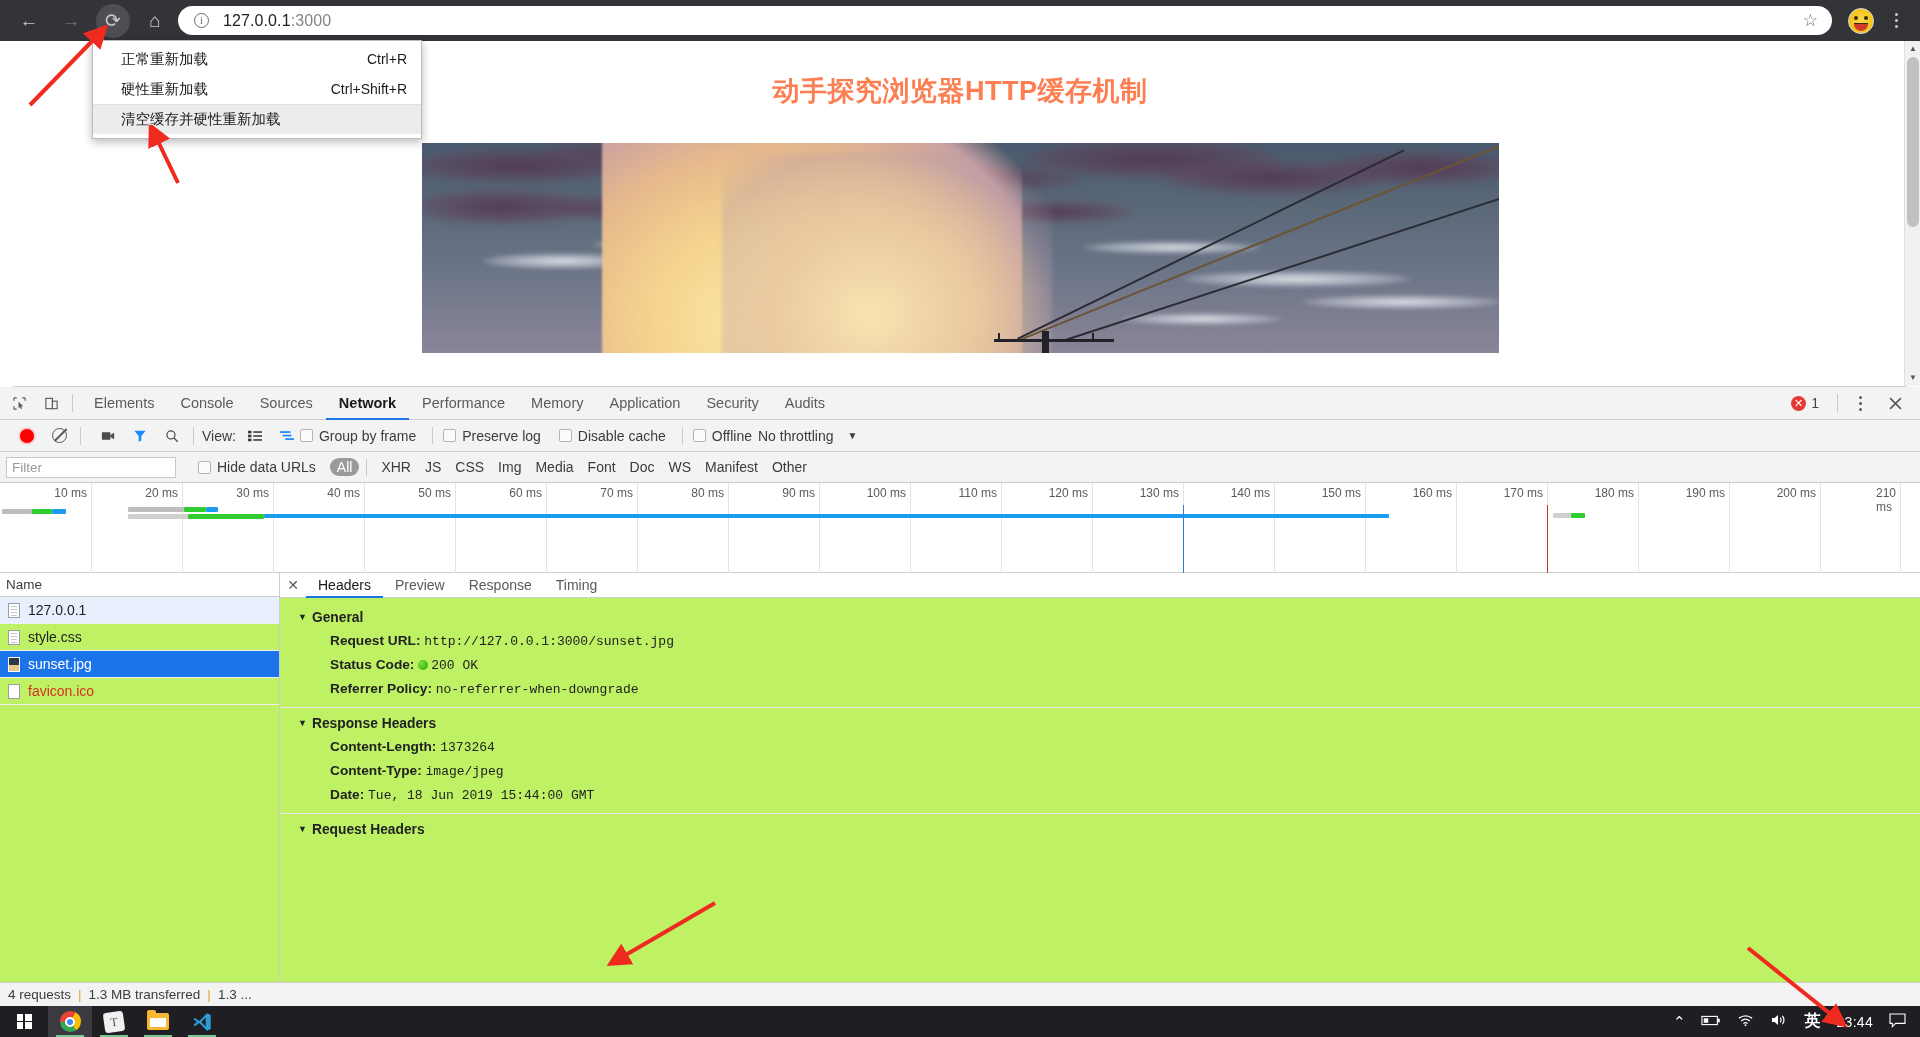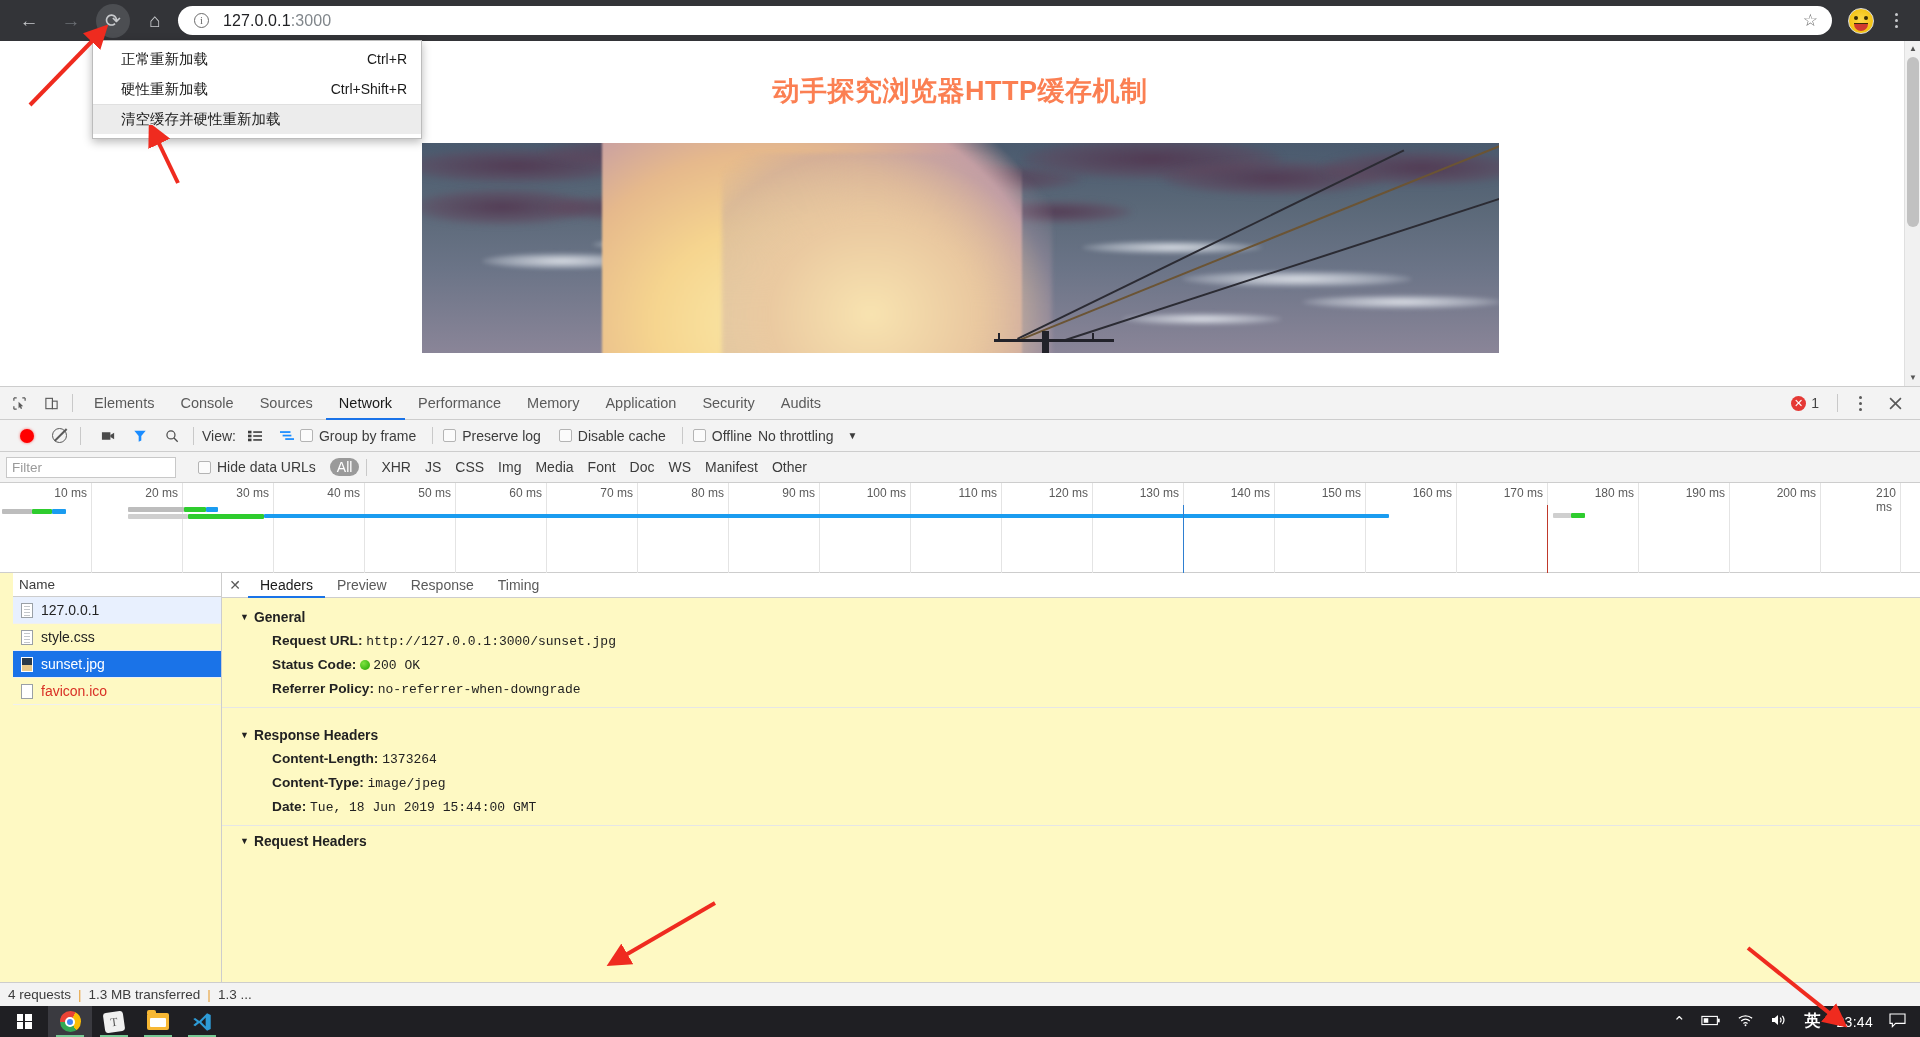--- a/index.html
+++ b/index.html
@@ -109,32 +109,32 @@
   .scrollbar-v {
     position:absolute; right:0; top:41px; width:16px; height:345px; background:#f1f1f1;
     border-left:1px solid #e0e0e0;
   }
   .sb-arrow { width:16px; height:16px; text-align:center; font-size:8px; color:#555; line-height:16px;}
   .sb-thumb { position:absolute; top:16px; left:2px; width:12px; height:170px; background:#c1c1c1; border-radius:6px;}
 
   
   .devtools {
     position:absolute; top:386px; left:0; width:1920px; height:620px;
-    background:#fef9c3; border-top:1px solid #cdcdcd; display:flex; flex-direction:column;
+    background:#bef264; border-top:1px solid #cdcdcd; display:flex; flex-direction:column;border-radius:17px;
   }
   .dt-tabbar {
     height:33px; background:#f3f3f3; border-bottom:1px solid #cdcdcd;
     display:flex; align-items:center; position:relative;
   }
   .dt-icobtn { width:26px; height:26px; margin-left:6px; display:flex; align-items:center; justify-content:center; }
   .dt-sep { width:1px; height:18px; background:#c9c9c9; margin:0 8px; }
   .dt-tab {
     padding:0 13px; height:33px; line-height:33px; font-size:14.5px; color:#5a5a5a;
   }
-  .dt-tab.active { color:#1a1a1a; box-shadow: inset 0 -2px 0 0 #1a73e8; }
+  .dt-tab.active { color:#1a1a1a; box-shadow: inset 0 -2px 0 0 #1a73e8; font-weight: bold; }
   .dt-tabbar-right { margin-left:auto; display:flex; align-items:center; padding-right:12px; }
   .err-badge {
     width:15px; height:15px; border-radius:50%; background:#e53935; color:#fff;
     font-size:11px; line-height:15px; text-align:center; margin-right:5px;
   }
   .err-count { font-size:14px; color:#444; margin-right:10px; }
 
   .dt-toolbar {
     height:32px; background:#f3f3f3; border-bottom:1px solid #cdcdcd;
     display:flex; align-items:center; font-size:14px; color:#3c3c3c; padding-left:8px;
@@ -160,21 +160,21 @@
   
   .dt-timeline { height:90px; position:relative; background:#fff; border-bottom:1px solid #cdcdcd; }
   .tl-ruler { position:absolute; top:0; left:0; right:0; height:22px; }
   .tl-tick { position:absolute; top:0; height:90px; border-left:1px solid #e4e4e4; }
   .tl-label { position:absolute; top:3px; font-size:12px; color:#5a5a5a; transform:translateX(-100%); padding-right:4px; }
   .bar { position:absolute; height:5px; border-radius:1px; }
   .evline { position:absolute; top:22px; width:1px; height:68px; }
 
   
   .dt-main { flex:1; display:flex; min-height:0; }
-  .req-list { width:222px; border-right:1px solid #cdcdcd; display:flex; flex-direction:column;padding-left:13px; }
+  .req-list { width:280px; border-right:1px solid #cdcdcd; display:flex; flex-direction:column; }
   .req-head { height:24px; border-bottom:1px solid #cdcdcd; font-size:13.5px; color:#3c3c3c; padding-left:6px; line-height:24px; background:#fff;}
   .req-row {
     height:27px; display:flex; align-items:center; padding-left:8px;
     font-size:14px; color:#222; border-bottom:1px solid #f0f0f0;
   }
   .req-row.hl { background:#e8f0fe; }
   .req-row.sel { background:#1a73e8; color:#fff; }
   .req-row.err { color:#d93025; }
   .fico { width:12px; height:15px; border:1px solid #9aa0a6; background:#fff; margin-right:8px; flex:none; position:relative;}
   .fico.doc::after{content:''; position:absolute; left:2px; top:2px; right:2px; height:1px; background:#c3c7cb;
@@ -550,21 +550,21 @@
           <div class="dtab">Response</div>
           <div class="dtab">Timing</div>
         </div>
         <div class="detail-body">
           <div class="sect-title"><span class="caret">▼</span><span>General</span></div>
           <div class="hrow"><span class="hname">Request URL:</span> <span class="hval">http://127.0.0.1:3000/sunset.jpg</span></div>
           <div class="hrow"><span class="hname">Status Code:</span> <span class="status-dot"></span><span class="hval">200 OK</span></div>
           <div class="hrow"><span class="hname">Referrer Policy:</span> <span class="hval">no-referrer-when-downgrade</span></div>
           <div class="sect-rule"></div>
 
-          <div class="sect-title" style="margin-top:16px"><span class="caret">▼</span><span>Response Headers</span></div>
+          <div class="sect-title" style="margin-top:4px"><span class="caret">▼</span><span>Response Headers</span></div>
           <div class="hrow"><span class="hname">Content-Length:</span> <span class="hval">1373264</span></div>
           <div class="hrow"><span class="hname">Content-Type:</span> <span class="hval">image/jpeg</span></div>
           <div class="hrow"><span class="hname">Date:</span> <span class="hval">Tue, 18 Jun 2019 15:44:00 GMT</span></div>
           <div class="sect-rule"></div>
           <div class="sect-title" style="margin-top:4px"><span class="caret">▼</span><span>Request Headers</span></div>
         </div>
       </div>
     </div>
 
     <div class="dt-status">

